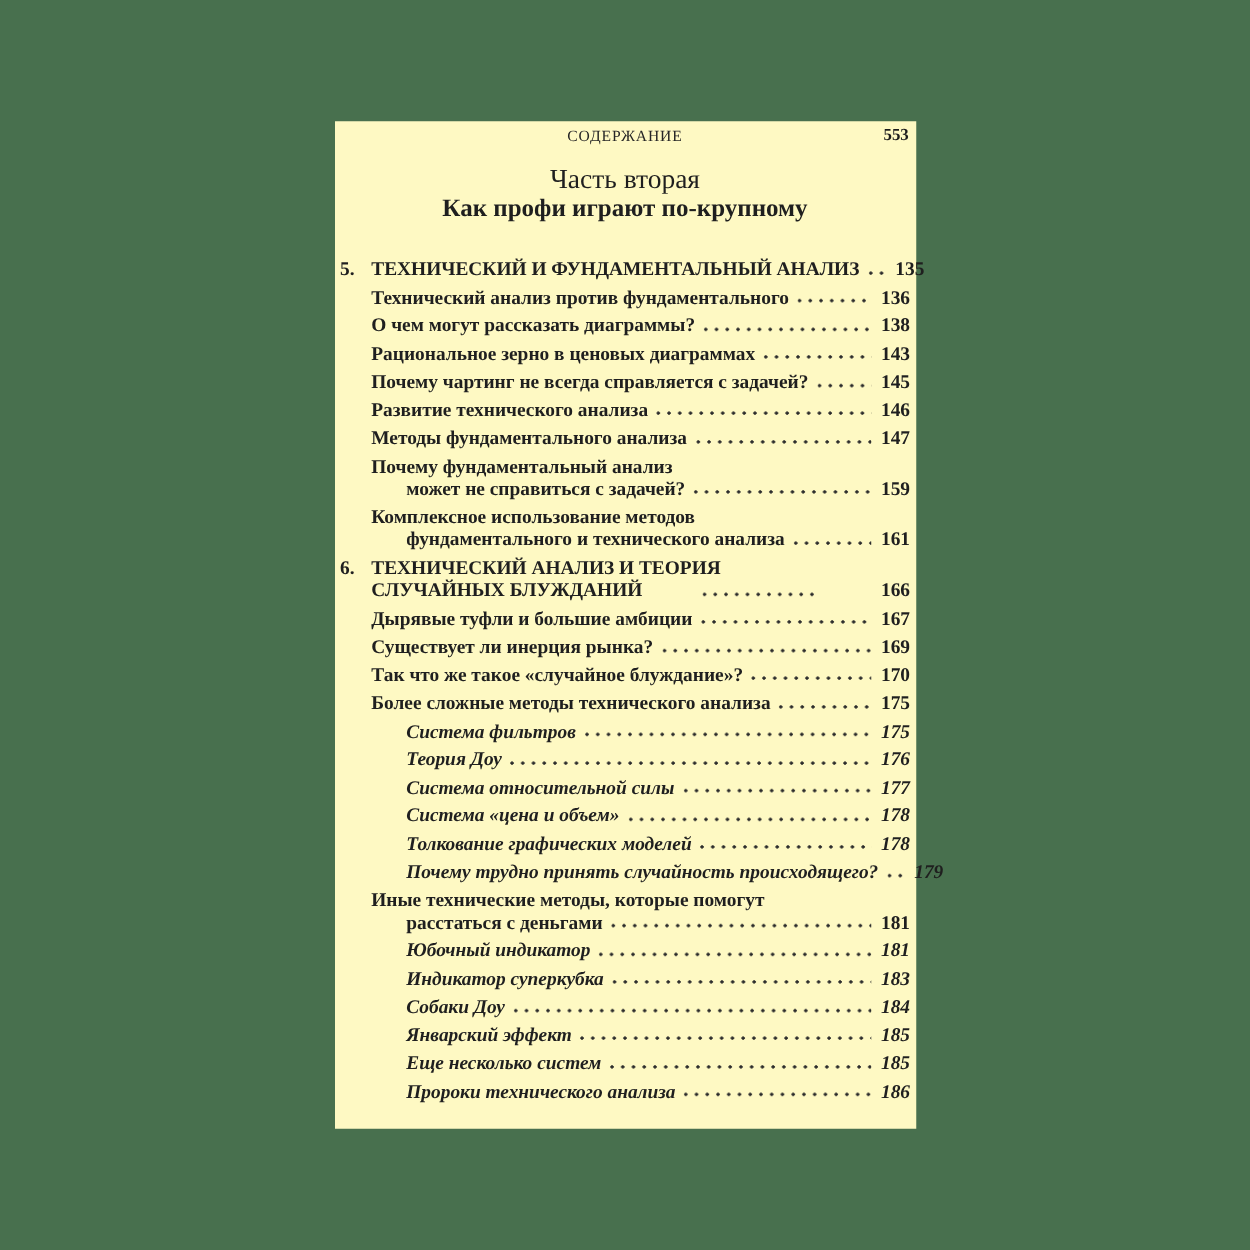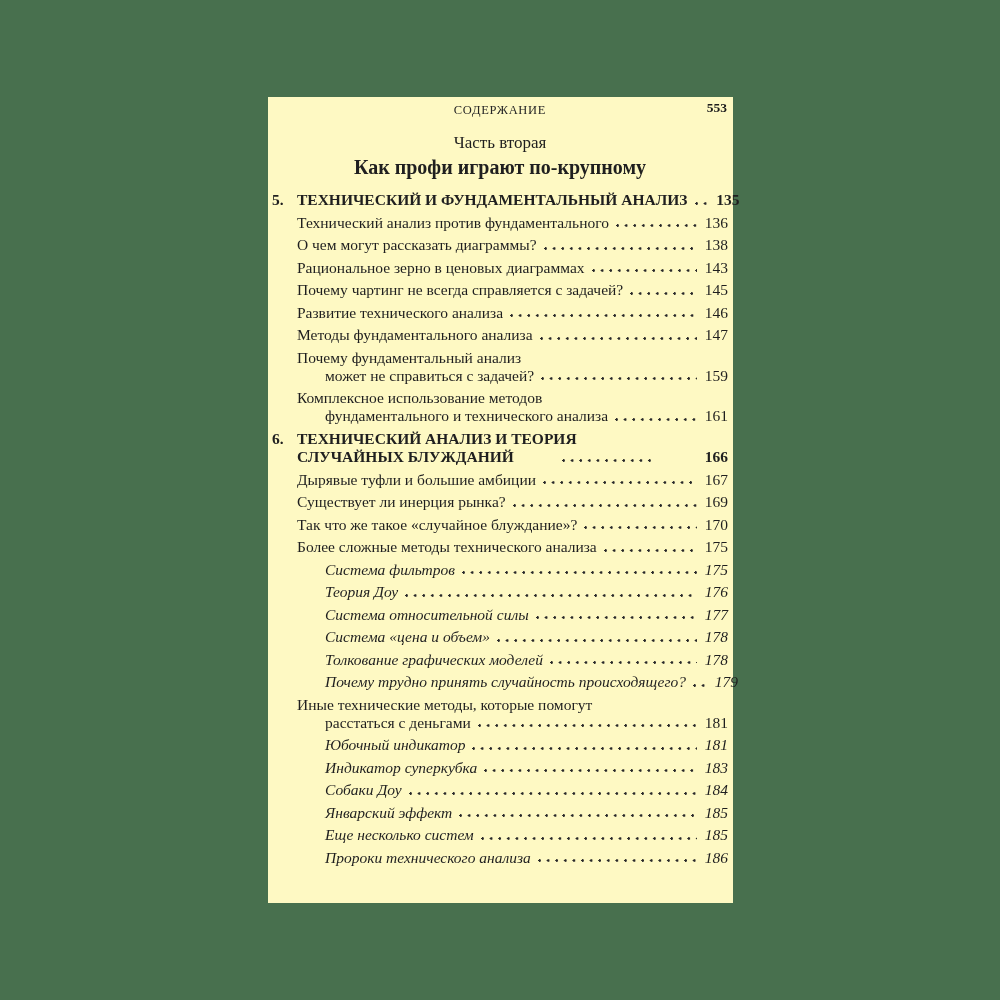--- a/index.html
+++ b/index.html
@@ -24,28 +24,28 @@
   }
   .page-header { position: relative; height: 17px; text-align: center; }
   .header-title {
     font-size: 12.5px; letter-spacing: 0.7px; color: #262626;
   }
   .folio {
     position: absolute; right: 1px; top: 0;
     font-weight: bold; font-size: 13.5px; color: #1c1c1c;
   }
   .part-label {
-    text-align: center; font-size: 17px; line-height: 20px; margin-top: 16px;
+    text-align: center; font-size: 22px; line-height: 20px; margin-top: 16px;
   }
   .part-title {
     text-align: center; font-size: 20px; font-weight: bold;
-    line-height: 24px; margin-top: 2px; margin-bottom: 12px;
+    line-height: 24px; margin-top: 2px; margin-bottom: 28px;
   }
   .toc { font-size: 15.5px; }
-  .toc-entry { margin-bottom: 4.5px; }
+  .toc-entry { margin-bottom: 4.5px; font-weight: bold; }
   .toc-entry.chapter { font-weight: bold; margin-top: 5px; }
   .toc-entry.chapter:first-child { margin-top: 0; }
   .toc-entry.sub { font-style: italic; }
   .toc-line { display: flex; align-items: baseline; line-height: 18px; }
   .num { flex: none; width: 25px; }
   .toc-entry.entry > .toc-line.l1 { padding-left: 25px; }
   .toc-entry.sub   > .toc-line.l1 { padding-left: 53px; }
   .toc-entry.entry > .toc-line.l2 { padding-left: 53px; }
   .toc-entry.chapter > .toc-line.l2 { padding-left: 25px; gap: 41px; }
   .title { flex: none; }

